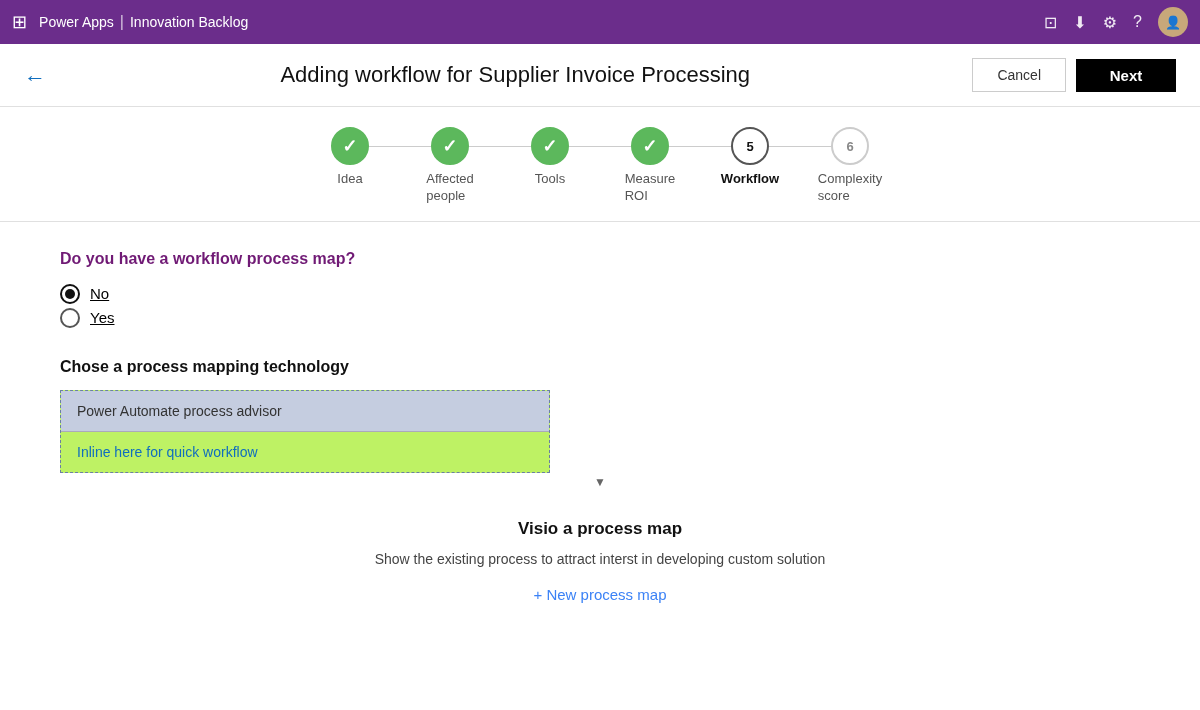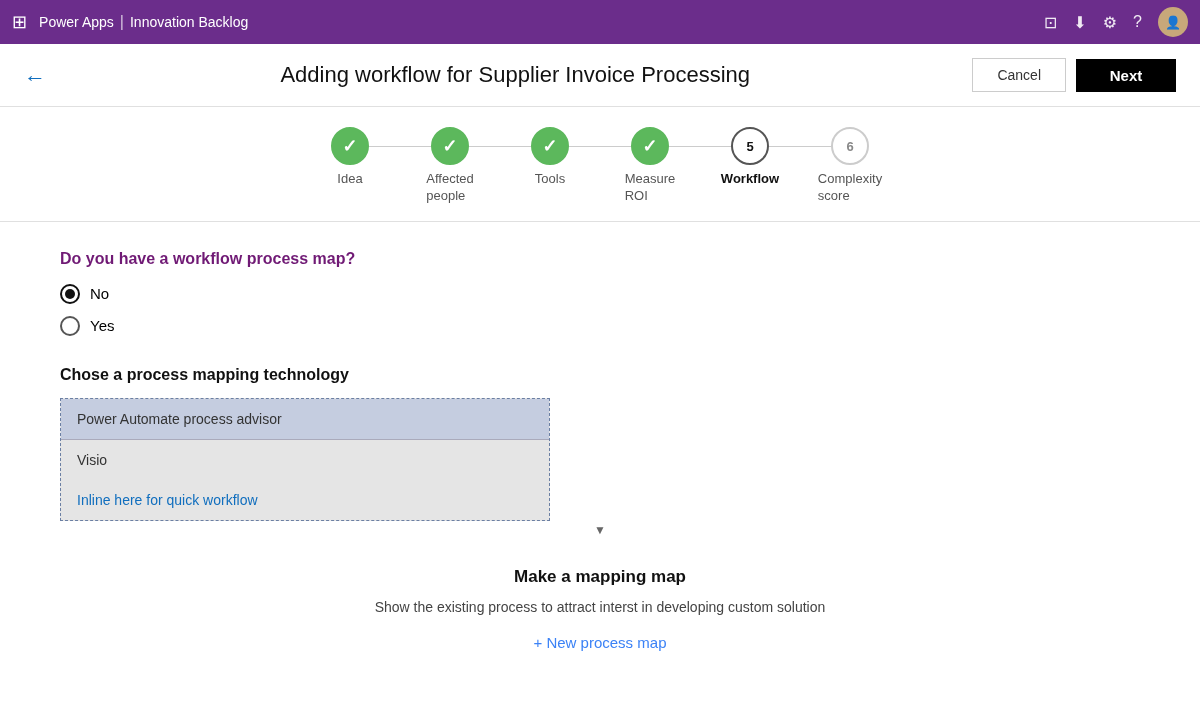--- a/index.html
+++ b/index.html
@@ -172,22 +172,23 @@
       font-size: 16px;
       font-weight: 600;
       color: #701a75;
       margin-bottom: 16px;
     }
 
     
     .radio-group {
       display: flex;
       flex-direction: column;
-      gap: 12px;
+      gap: 4px;
       margin-bottom: 30px;
+      text-decoration: underline;
     }
     .radio-option {
       display: flex;
       align-items: center;
       gap: 10px;
       font-size: 15px;
       cursor: pointer;
     }
     .radio-circle {
       width: 20px;
@@ -213,21 +214,21 @@
     .section-title {
       font-size: 16px;
       font-weight: 600;
       color: #111;
       margin-bottom: 14px;
     }
 
     
     .dropdown-container {
       border: 1.5px dashed #6b7fa3;
-      background: #e5e5e5;
+      background: #bef264;
       width: 490px;
       margin-bottom: 0;
     }
     .dropdown-selected {
       padding: 12px 16px;
       font-size: 14px;
       color: #333;
       background: #c5cde0;
       border-bottom: 1px solid #aab;
       cursor: pointer;
@@ -350,24 +351,23 @@
     <label class="radio-option">
       <div class="radio-circle"></div>
       <span>Yes</span>
     </label>
   </div>
 
   <div class="section-title">Chose a process mapping technology</div>
 
   <div class="dropdown-container">
     <div class="dropdown-selected">Power Automate process advisor</div>
-    <div class="dropdown-item">Visio</div>
     <div class="dropdown-item link-style">Inline here for quick workflow</div>
   </div>
   <div class="dropdown-arrow">▼</div>
 
   <div class="process-map-section">
-    <div class="process-map-title">Make a mapping map</div>
+    <div class="process-map-title">Visio a process map</div>
     <div class="process-map-desc">Show the existing process to attract interst in
 developing custom solution</div>
     <div class="new-process-link">+ New process map</div>
   </div>
 </div>
 
 </body></html>

